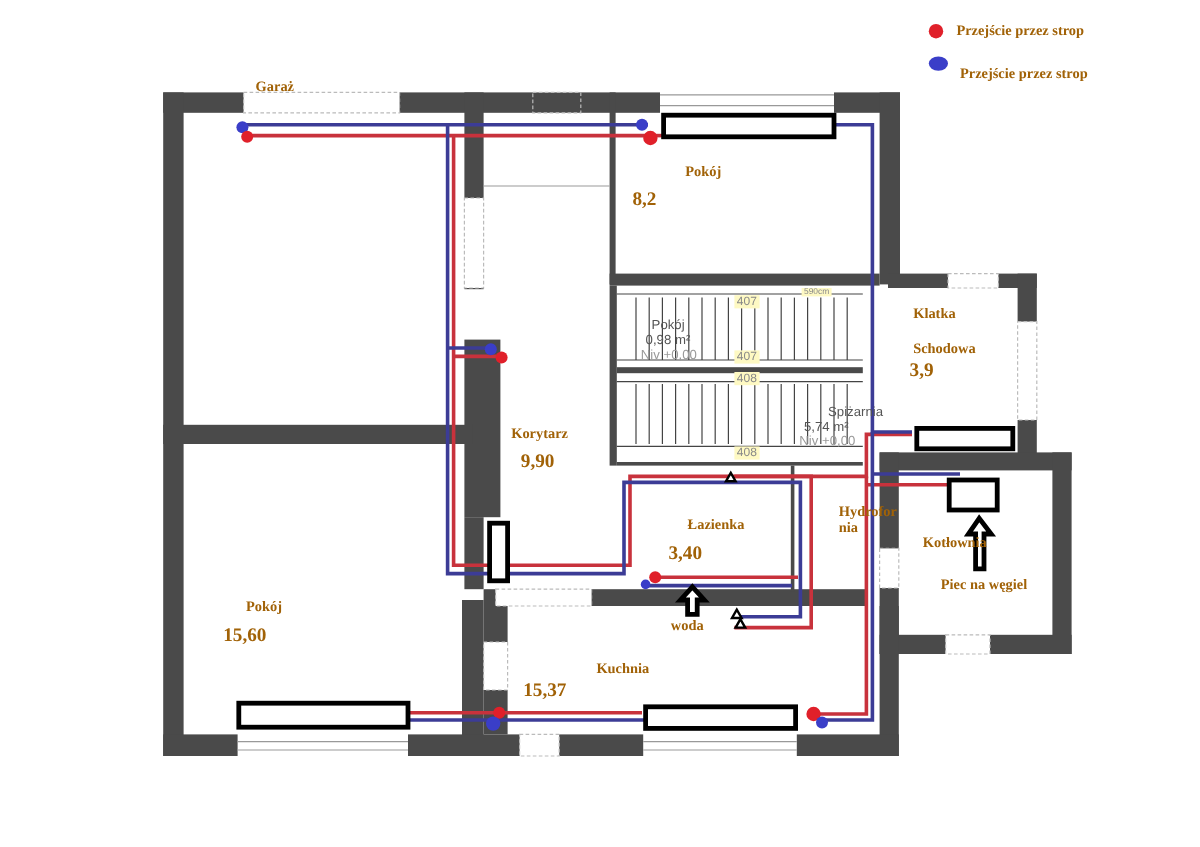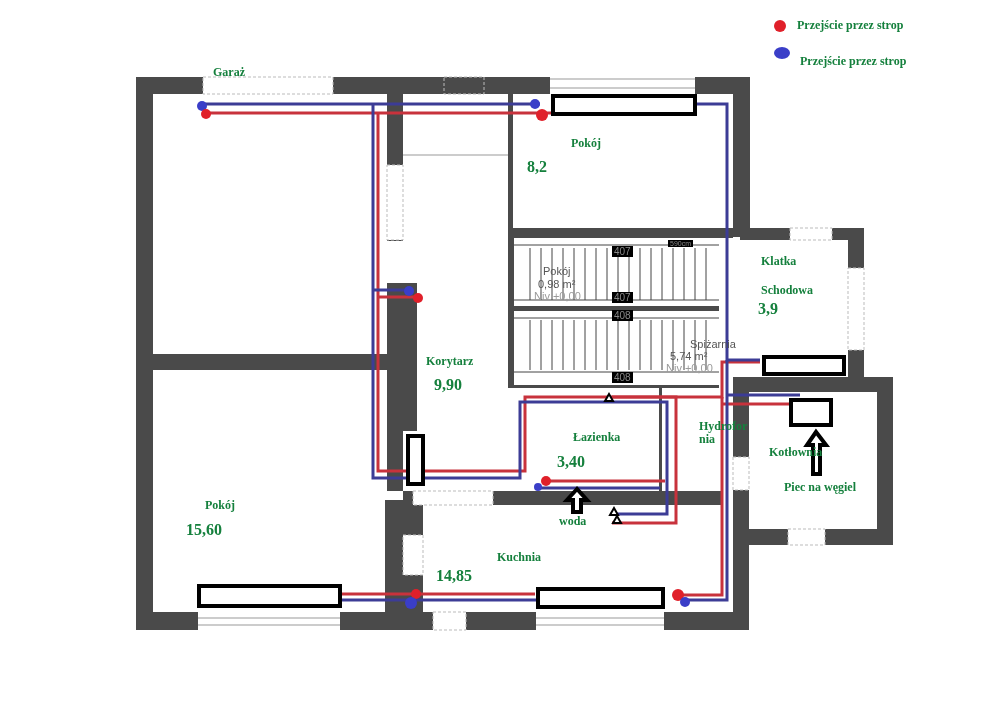--- a/index.html
+++ b/index.html
@@ -1,24 +1,24 @@
 <!DOCTYPE html>
 <html><head>
 <meta charset="utf-8">
 <style>
   html, body { margin: 0; padding: 0; background: #ffffff; }
   body { width: 1000px; height: 706px; position: relative; overflow: hidden; font-family: "Liberation Serif", serif; }
   #plan { position: absolute; left: 0; top: 0; width: 1000px; height: 706px; }
-  .lbl { position: absolute; font-family: "Liberation Serif", serif; font-weight: bold; color: #15803d; white-space: nowrap; }
+  .lbl { position: absolute; font-family: "Liberation Serif", serif; font-weight: bold; color: #a16207; white-space: nowrap; }
   .lbl.small { font-size: 12px; }
   .lbl.area { font-size: 16px; }
   .lbl.legend { font-size: 12px; }
   .lbl.faint { font-family: "Liberation Sans", sans-serif; font-weight: normal; color: #555; font-size: 11px; }
   .lbl.faint2 { font-family: "Liberation Sans", sans-serif; font-weight: normal; color: #9a9a9a; font-size: 11px; }
-  .lbl.dim { font-family: "Liberation Sans", sans-serif; font-weight: normal; color: #888; font-size: 10px; background:#000000; padding: 0 2px; }
+  .lbl.dim { font-family: "Liberation Sans", sans-serif; font-weight: normal; color: #888; font-size: 10px; background:#fef9c3; padding: 0 2px; }
 </style>
 </head>
 <body>
 
 <svg id="plan" viewBox="0 0 1000 706" width="1000" height="706" xmlns="http://www.w3.org/2000/svg">
 
   <g fill="#4a4a4a">
 
     <rect x="136" y="77" width="67" height="17"></rect>
     <rect x="333" y="77" width="217" height="17"></rect>
@@ -245,13 +245,13 @@
 
 <div class="lbl small" style="left:769px;top:445px;">Kotłownia</div>
 <div class="lbl small" style="left:784px;top:480px;">Piec na węgiel</div>
 
 <div class="lbl small" style="left:559px;top:514px;">woda</div>
 
 <div class="lbl small" style="left:205px;top:498px;">Pokój</div>
 <div class="lbl area" style="left:186px;top:521px;">15,60</div>
 
 <div class="lbl small" style="left:485px;top:550px;margin-left:12px;">Kuchnia</div>
-<div class="lbl area" style="left:436px;top:567px;">14,85</div>
+<div class="lbl area" style="left:436px;top:567px;">15,37</div>
 
 </body></html>

